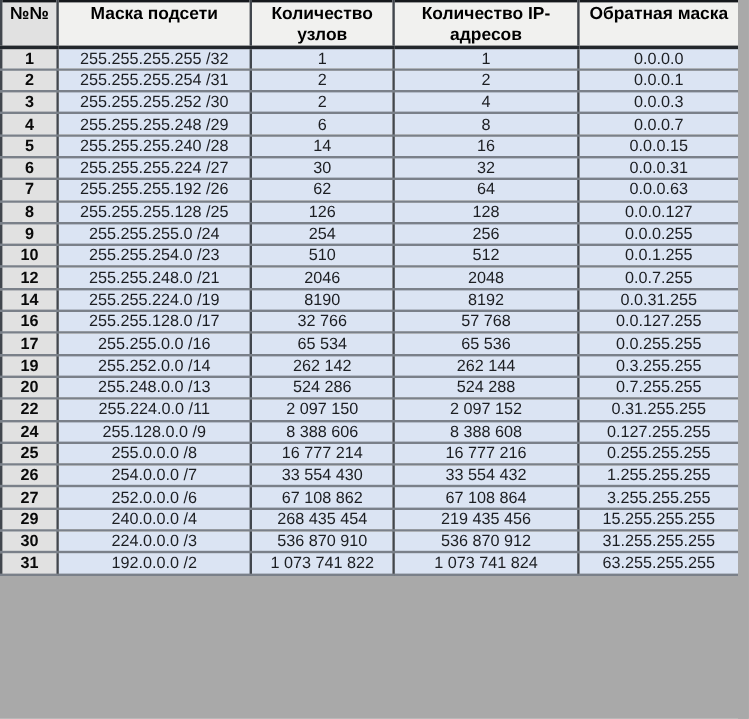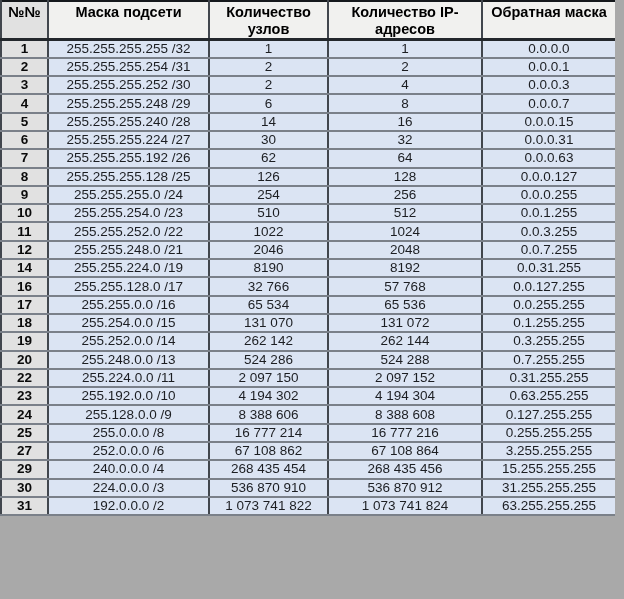--- a/index.html
+++ b/index.html
@@ -178,27 +178,20 @@
           <td>0.0.0.255</td>
         </tr>
         <tr>
           <td class="index-col">10</td>
           <td>255.255.254.0 /23</td>
           <td>510</td>
           <td>512</td>
           <td>0.0.1.255</td>
         </tr>
         <tr>
-          <td class="index-col">11</td>
-          <td>255.255.252.0 /22</td>
-          <td>1022</td>
-          <td>1024</td>
-          <td>0.0.3.255</td>
-        </tr>
-        <tr>
           <td class="index-col">12</td>
           <td>255.255.248.0 /21</td>
           <td>2046</td>
           <td>2048</td>
           <td>0.0.7.255</td>
         </tr>
         <tr>
           <td class="index-col">14</td>
           <td>255.255.224.0 /19</td>
           <td>8190</td>
@@ -213,27 +206,20 @@
           <td>0.0.127.255</td>
         </tr>
         <tr>
           <td class="index-col">17</td>
           <td>255.255.0.0 /16</td>
           <td>65 534</td>
           <td>65 536</td>
           <td>0.0.255.255</td>
         </tr>
         <tr>
-          <td class="index-col">18</td>
-          <td>255.254.0.0 /15</td>
-          <td>131 070</td>
-          <td>131 072</td>
-          <td>0.1.255.255</td>
-        </tr>
-        <tr>
           <td class="index-col">19</td>
           <td>255.252.0.0 /14</td>
           <td>262 142</td>
           <td>262 144</td>
           <td>0.3.255.255</td>
         </tr>
         <tr>
           <td class="index-col">20</td>
           <td>255.248.0.0 /13</td>
           <td>524 286</td>
@@ -241,52 +227,52 @@
           <td>0.7.255.255</td>
         </tr>
         <tr>
           <td class="index-col">22</td>
           <td>255.224.0.0 /11</td>
           <td>2 097 150</td>
           <td>2 097 152</td>
           <td>0.31.255.255</td>
         </tr>
         <tr>
-          <td class="index-col">23</td>
-          <td>255.192.0.0 /10</td>
-          <td>4 194 302</td>
-          <td>4 194 304</td>
-          <td>0.63.255.255</td>
-        </tr>
-        <tr>
           <td class="index-col">24</td>
           <td>255.128.0.0 /9</td>
           <td>8 388 606</td>
           <td>8 388 608</td>
           <td>0.127.255.255</td>
         </tr>
         <tr>
           <td class="index-col">25</td>
           <td>255.0.0.0 /8</td>
           <td>16 777 214</td>
           <td>16 777 216</td>
           <td>0.255.255.255</td>
         </tr>
         <tr>
+          <td class="index-col">26</td>
+          <td>254.0.0.0 /7</td>
+          <td>33 554 430</td>
+          <td>33 554 432</td>
+          <td>1.255.255.255</td>
+        </tr>
+        <tr>
           <td class="index-col">27</td>
           <td>252.0.0.0 /6</td>
           <td>67 108 862</td>
           <td>67 108 864</td>
           <td>3.255.255.255</td>
         </tr>
         <tr>
           <td class="index-col">29</td>
           <td>240.0.0.0 /4</td>
           <td>268 435 454</td>
-          <td>268 435 456</td>
+          <td>219 435 456</td>
           <td>15.255.255.255</td>
         </tr>
         <tr>
           <td class="index-col">30</td>
           <td>224.0.0.0 /3</td>
           <td>536 870 910</td>
           <td>536 870 912</td>
           <td>31.255.255.255</td>
         </tr>
         <tr>

